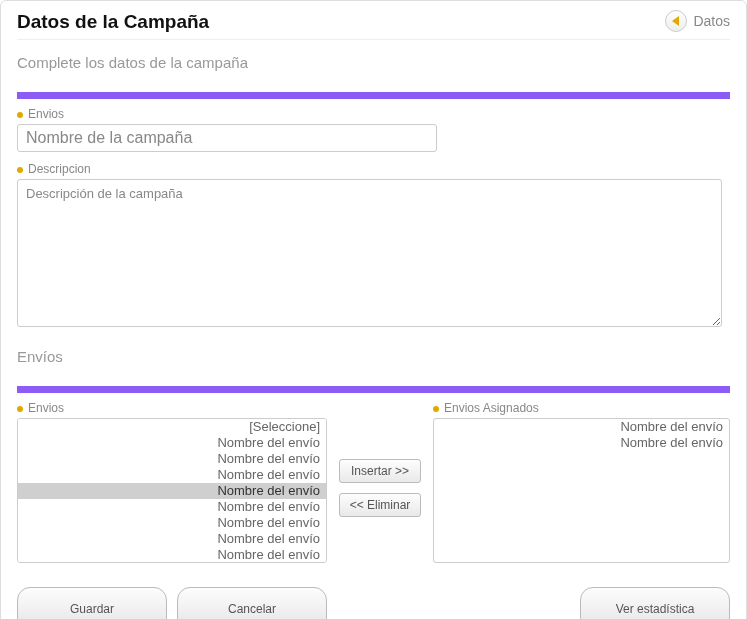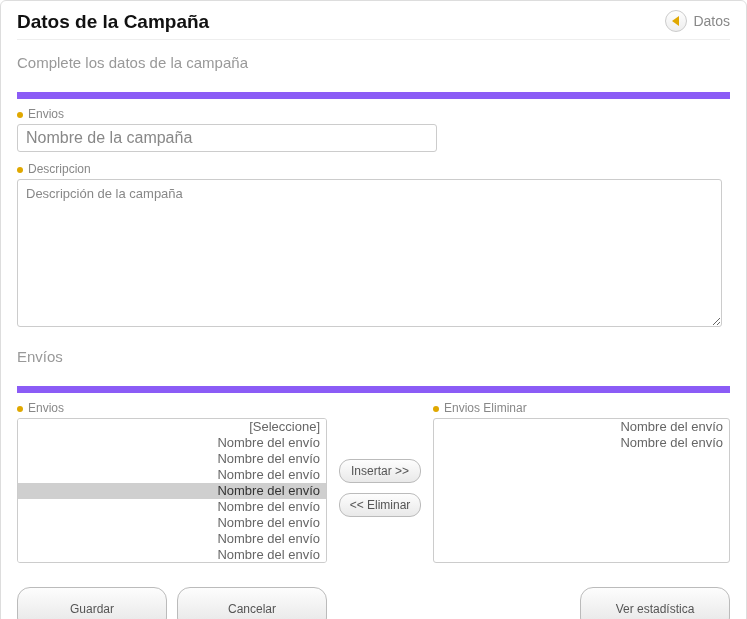--- a/index.html
+++ b/index.html
@@ -129,21 +129,21 @@
     line-height: 16px;
     cursor: default;
   }
   .listbox-item.selected {
     background: #cfcfcf;
     color: #333;
   }
   .small-btn {
     padding: 4px 9px;
     border: 1px solid #bbb;
-    border-radius: 11px;
+    border-radius: 3px;
     background: linear-gradient(#fdfdfd, #e9e9e9);
     font-size: 12px;
     color: #555;
     cursor: pointer;
     min-width: 82px;
     text-align: center;
     font-family: inherit;
   }
   .button-row {
     display: flex;
@@ -217,21 +217,21 @@
           </div>
       </div>
 
       <div class="envios-col-mid">
         <button class="small-btn">Insertar &gt;&gt;</button>
         <button class="small-btn">&lt;&lt; Eliminar</button>
       </div>
 
       <div class="envios-col-right">
         <div class="field-label">
-          <span class="bullet"></span><span>Envios Eliminar</span>
+          <span class="bullet"></span><span>Envios Asignados</span>
         </div>
         <div class="listbox" id="assigned-list">
             <div class="listbox-item">Nombre del envío</div>
             <div class="listbox-item">Nombre del envío</div>
           </div>
       </div>
 
     </div>
 
     <div class="button-row">

